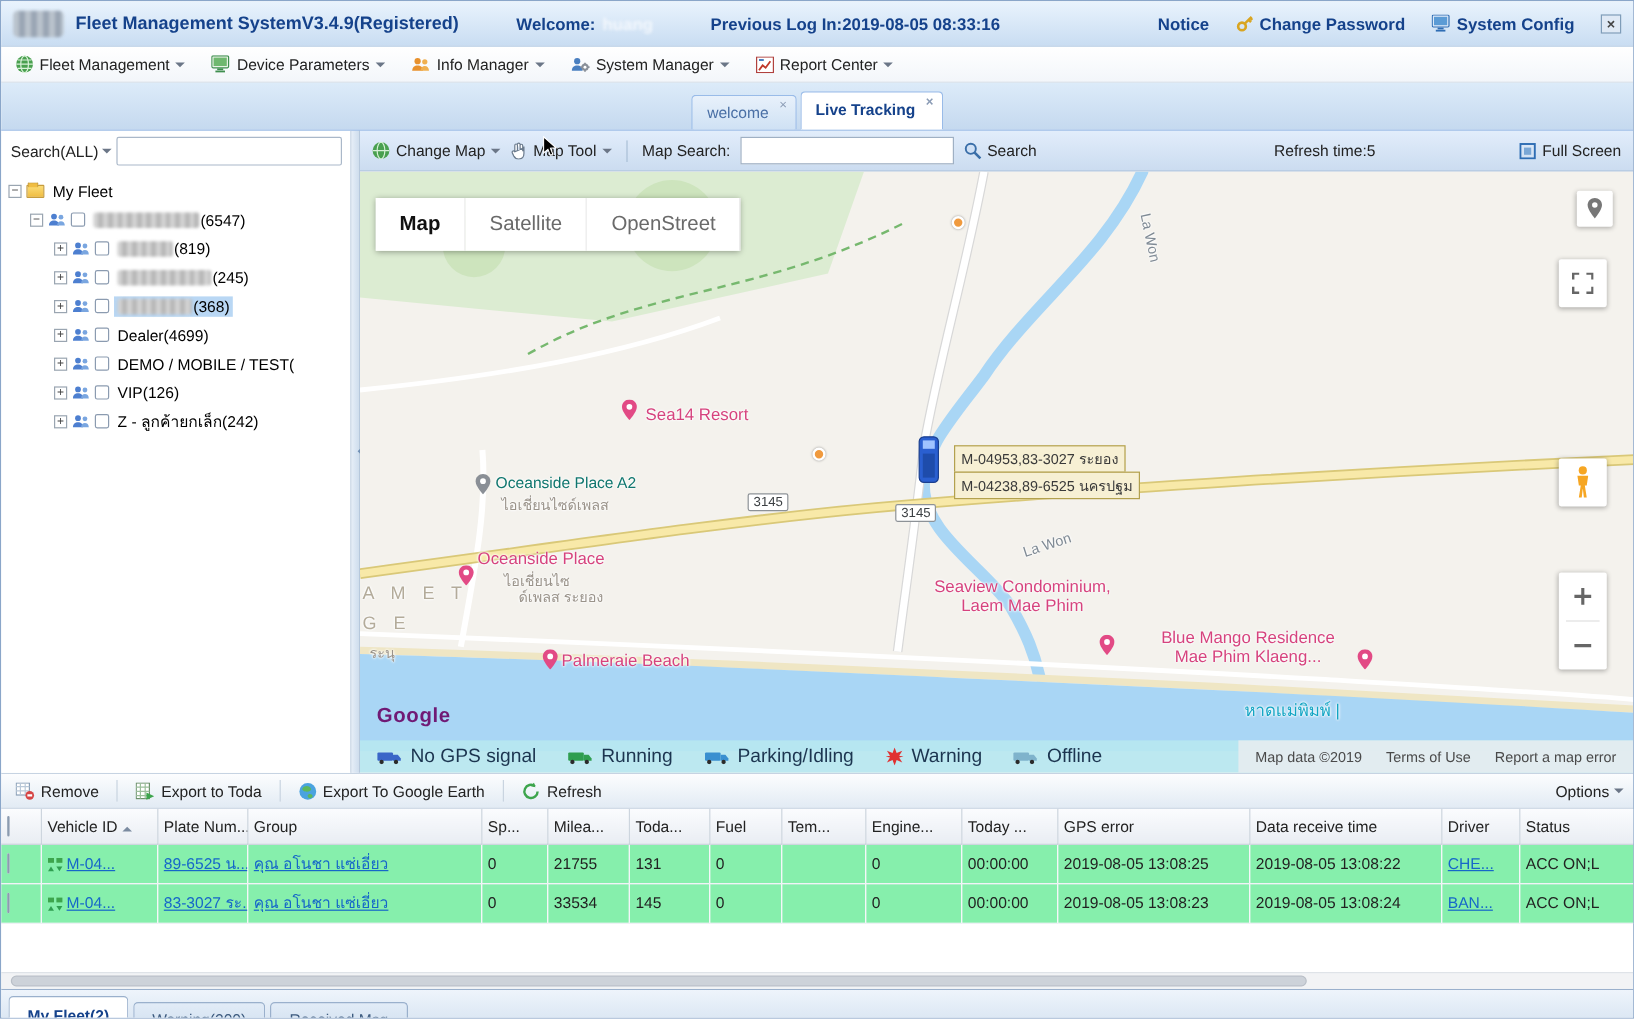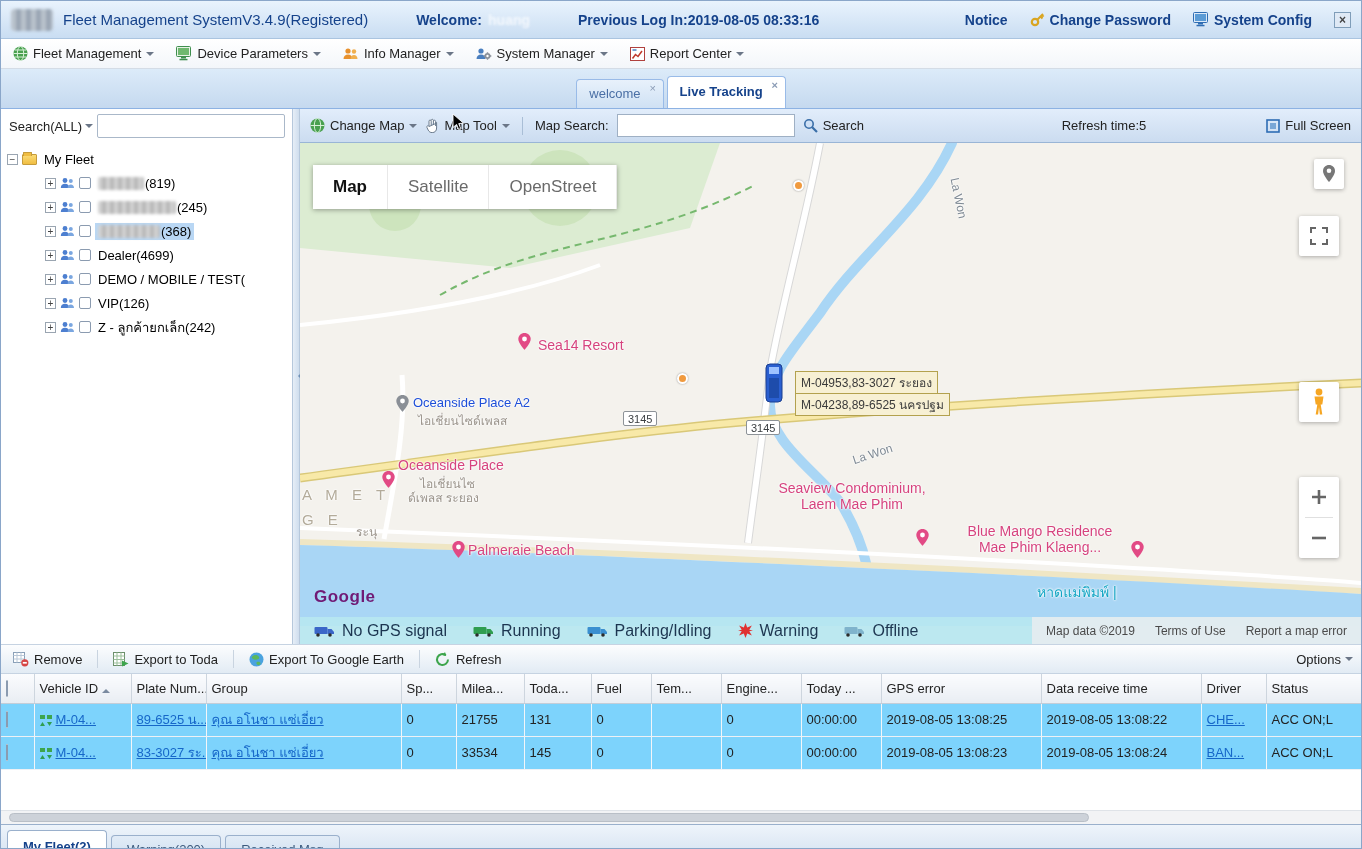--- a/index.html
+++ b/index.html
@@ -2,21 +2,21 @@
 <html><head>
 <meta charset="utf-8">
 <style>
 * { margin:0; padding:0; box-sizing:border-box; }
 body { font-family:"Liberation Sans", sans-serif; font-size:13px; background:#fff; }
 .app { position:relative; width:1362px; height:849px; overflow:hidden; border:1px solid #8aa6c9; background:#fff; }
 
 
 .titlebar { height:38px; background:linear-gradient(#e9f3fd,#c9ddf2); display:flex; align-items:center; padding:0 10px; border-bottom:1px solid #aac4e0; }
 .logo-blur { width:42px; height:22px; border-radius:4px; background:repeating-linear-gradient(90deg,#b9c2cc 0 5px,#9aa6b4 5px 10px); filter:blur(1.5px); margin-right:10px; }
-.app-title { font-size:15px; font-weight:normal; color:#15428b; }
+.app-title { font-size:15px; font-weight:bold; color:#15428b; }
 .tb-group { display:flex; align-items:center; gap:6px; margin-left:48px; font-weight:bold; color:#15428b; font-size:14px; }
 .user-blur { color:#f4f8fd; filter:blur(1.3px); font-weight:bold; font-size:14px; }
 .tb-right { margin-left:auto; display:flex; align-items:center; gap:22px; font-weight:bold; color:#15428b; font-size:14px; }
 .tb-link { display:flex; align-items:center; gap:5px; cursor:pointer; }
 .win-close { width:17px; height:16px; border:1px solid #7f9db9; background:#dfe9f5; color:#444; font-size:12px; line-height:14px; text-align:center; cursor:pointer; }
 .win-close::before { content:"×"; }
 
 
 .menubar { height:30px; background:linear-gradient(#ffffff,#f3f6fa); border-bottom:1px solid #d4dce6; display:flex; align-items:center; padding:0 6px; gap:6px; }
 .menu-item { display:flex; align-items:center; gap:5px; padding:4px 10px 4px 6px; color:#222; cursor:pointer; }
@@ -54,21 +54,21 @@
 .map-toolbar { height:34px; background:linear-gradient(#e2edfb,#cbdcf0); border-bottom:1px solid #99b5d6; display:flex; align-items:center; padding:0 10px; gap:8px; color:#222; position:relative; }
 .mt-item { display:flex; align-items:center; gap:5px; cursor:pointer; white-space:nowrap; }
 .vsep { width:1px; height:18px; background:#a9bed6; margin:0 4px; }
 .map-search-input { width:178px; height:23px; border:1px solid #9fb0c4; padding:0 5px; font-size:13px; }
 .mt-right { margin-left:auto; display:flex; align-items:center; gap:10px; }
 .cursor-icon { position:absolute; left:152px; top:4px; z-index:5; }
 
 .map-canvas { position:relative; flex:1; background:#f4f2ed; overflow:hidden; }
 .map-art { position:absolute; inset:0; z-index:1; }
 .maplbl { position:absolute; z-index:3; font-size:13px; white-space:nowrap; text-shadow:0 0 2px #fff,0 0 2px #fff,0 0 3px #fff; }
-.lbl-pink { color:#d6437e; } .lbl-gray { color:#1d4ed8; } .lbl-sub { font-size:12px; color:#9a938a; }
+.lbl-pink { color:#d6437e; } .lbl-gray { color:#0f766e; } .lbl-sub { font-size:12px; color:#9a938a; }
 .lbl-cyan { color:#12a5c4; } .lbl-frag { color:#b3ab9a; font-size:15px; letter-spacing:5px; }
 .lbl-center { text-align:center; transform:translateX(-50%); }
 .lbl-road { color:#7f8a94; font-size:12px; }
 .pin { position:absolute; z-index:3; }
 .poi-dot { position:absolute; z-index:3; width:11px; height:11px; border-radius:50%; background:#f09a3e; border:2px solid #fff; box-shadow:0 0 2px rgba(0,0,0,.4); }
 .shield { position:absolute; z-index:3; background:#fff; border:1px solid #8d9297; border-radius:2px; font-size:11px; color:#3c4043; padding:0 4px; height:15px; line-height:14px; }
 .veh-marker { position:absolute; z-index:4; }
 .veh-lbl { position:absolute; z-index:4; background:#f7f0d4; border:1px solid #b3a14e; color:#3a3a3a; font-size:12px; padding:1px 5px; white-space:nowrap; }
 .gm-btns { position:absolute; left:13px; top:22px; z-index:6; display:flex; box-shadow:0 1px 5px rgba(0,0,0,.35); }
 .gm-btn { background:#fff; height:44px; line-height:44px; padding:0 20px; font-size:17px; color:#6a6a6a; border-right:1px solid #e8e8e8; cursor:pointer; }
@@ -82,21 +82,21 @@
 .legend-item { display:flex; align-items:center; gap:7px; }
 .attrib { margin-left:auto; height:100%; background:rgba(228,236,239,.95); display:flex; align-items:center; gap:20px; padding:0 14px; font-size:12px; color:#4a4a4a; }
 
 
 .btoolbar { height:30px; background:linear-gradient(#fcfdfe,#e2ebf4); border-top:1px solid #c6d3e2; border-bottom:1px solid #c6d3e2; display:flex; align-items:center; gap:7px; padding:0 8px; color:#222; }
 .tool-btn { display:flex; align-items:flex-start; gap:5px; cursor:pointer; padding:2px 4px; }
 .tsep { width:1px; height:18px; background:#c9d4e0; margin:0 4px; }
 .opt-right { margin-left:auto; display:flex; align-items:center; gap:4px; cursor:pointer; }
 table.grid { border-collapse:collapse; table-layout:fixed; width:1362px; }
 .grid th { background:linear-gradient(#fbfcfe,#e9edf3); border-right:1px solid #cdd5de; border-bottom:1px solid #c3cdd8; height:29px; font-weight:normal; text-align:left; padding:0 5px; color:#222; font-size:13px; overflow:hidden; white-space:nowrap; }
-.grid td { height:33px; padding:0 5px; border-bottom:1px solid #eef1f5; border-right:1px solid #f3f5f8; font-size:13px; color:#222; overflow:hidden; white-space:nowrap; background:#7dd3fc; }
+.grid td { height:33px; padding:0 5px; border-bottom:1px solid #eef1f5; border-right:1px solid #f3f5f8; font-size:13px; color:#222; overflow:hidden; white-space:nowrap; background:#86efac; }
 .lnk { color:#1667c9; text-decoration:underline; cursor:pointer; }
 .sort-asc { display:inline-block; width:0; height:0; border:4px solid transparent; border-bottom-color:#7a8aa0; margin-left:4px; vertical-align:middle; }
 .veh-icons { display:inline-flex; flex-direction:column; gap:1px; margin-right:3px; vertical-align:middle; }
 .grid-filler { height:40px; background:#fff; }
 .hscroll { height:14px; background:#f2f3f5; border-top:1px solid #dfe3e8; position:relative; }
 .hthumb { position:absolute; left:8px; top:2px; height:9px; width:1080px; background:#cdd2d9; border:1px solid #b9bfc7; border-radius:5px; cursor:pointer; }
 .btabs { height:40px; background:linear-gradient(#eef4fb,#d0dfef); border-top:1px solid #9ab0cc; display:flex; align-items:flex-end; padding-left:6px; gap:4px; }
 .btab { height:29px; line-height:27px; padding:0 15px; border:1px solid #9ab0cc; border-bottom:none; border-radius:4px 4px 0 0; background:linear-gradient(#e2ecf7,#ccdcee); color:#3c5a7e; cursor:pointer; }
 .btab.active { background:#fff; color:#15428b; font-weight:bold; height:34px; line-height:32px; }
 </style>
@@ -209,20 +209,34 @@
           <span class="caret"></span>
         </span>
         <input class="search-input" value="" style="">
       </div>
       <div class="tree">
         <div class="tree-row lvl0">
           <span class="expander minus"></span>
           <span class="folder"></span>
           <span class="node-label">
               <span>My Fleet</span>
+            </span>
+        </div>
+        <div class="tree-row lvl1">
+          <span class="expander minus"></span>
+          <svg width="15" height="13">
+              <circle cx="5" cy="3.5" r="2.4" fill="#4d7fd0"></circle>
+              <path d="M0.8 11c0-2.8 1.8-4.2 4.2-4.2s4.2 1.4 4.2 4.2z" fill="#4d7fd0"></path>
+              <circle cx="10.8" cy="4" r="2" fill="#7aa6e0"></circle>
+              <path d="M7.6 11c0-2.4 1.4-3.6 3.2-3.6s3.2 1.2 3.2 3.6z" fill="#7aa6e0"></path>
+            </svg>
+          <span class="cbx"></span>
+          <span class="node-label">
+              <span class="blur-box" style="width:88px"></span>
+              <span>(6547)</span>
             </span>
         </div>
         <div class="tree-row lvl2">
           <span class="expander plus"></span>
           <svg width="15" height="13">
               <circle cx="5" cy="3.5" r="2.4" fill="#4d7fd0"></circle>
               <path d="M0.8 11c0-2.8 1.8-4.2 4.2-4.2s4.2 1.4 4.2 4.2z" fill="#4d7fd0"></path>
               <circle cx="10.8" cy="4" r="2" fill="#7aa6e0"></circle>
               <path d="M7.6 11c0-2.4 1.4-3.6 3.2-3.6s3.2 1.2 3.2 3.6z" fill="#7aa6e0"></path>
             </svg>
@@ -443,28 +457,28 @@
             <circle cx="6.5" cy="6" r="2.4" fill="#fff"></circle>
           </svg>
         <span class="poi-dot" style="left:493px; top:37px;"></span>
         <span class="poi-dot" style="left:377px; top:230px;"></span>
 
         <span class="maplbl lbl-pink" style="left:238px; top:194px; font-size:14px;">Sea14 Resort</span>
         <span class="maplbl lbl-gray" style="left:113px; top:252px;">Oceanside Place A2</span>
         <span class="maplbl lbl-sub" style="left:118px; top:268px;">ไอเชี่ยนไซด์เพลส</span>
         <span class="maplbl lbl-pink" style="left:98px; top:314px; font-size:14px;">Oceanside Place</span>
         <span class="maplbl lbl-sub" style="left:120px; top:331px;">ไอเชี่ยนไซ</span>
-        <span class="maplbl lbl-sub" style="left:108px; top:345px;">ด์เพลส ระยอง</span>
+        <span class="maplbl lbl-sub" style="left:132px; top:345px;">ด์เพลส ระยอง</span>
         <span class="maplbl lbl-pink" style="left:168px; top:399px; font-size:14px;">Palmeraie Beach</span>
         <span class="maplbl lbl-pink lbl-center" style="left:552px; top:337px; font-size:14px;"><span>Seaview Condominium,</span><br><span>Laem Mae Phim</span></span>
         <span class="maplbl lbl-pink lbl-center" style="left:740px; top:380px; font-size:14px;"><span>Blue Mango Residence</span><br><span>Mae Phim Klaeng...</span></span>
         <span class="maplbl lbl-cyan" style="left:737px; top:438px; font-size:14px;">หาดแม่พิมพ์ |</span>
         <span class="maplbl lbl-frag" style="left:2px; top:343px;">A M E T</span>
         <span class="maplbl lbl-frag" style="left:2px; top:368px;">G E</span>
-        <span class="maplbl lbl-sub" style="left:8px; top:379px;margin-left:48px;">ระนุ</span>
+        <span class="maplbl lbl-sub" style="left:8px; top:391px;">ระนุ</span>
         <span class="maplbl lbl-road" style="left:638px; top:48px; transform:rotate(78deg);">La Won</span>
         <span class="maplbl lbl-road" style="left:552px; top:304px; transform:rotate(-18deg);">La Won</span>
         <span class="shield" style="left:323px; top:268px;">3145</span>
         <span class="shield" style="left:446px; top:277px;">3145</span>
 
         <svg class="veh-marker" style="left:463px; top:220px;" width="22" height="40">
             <rect x="3" y="1" width="16" height="38" rx="4" fill="#2a5fd0" stroke="#1b3f8f"></rect>
             <rect x="6" y="4" width="10" height="7" fill="#9fc3ff"></rect>
             <rect x="6" y="15" width="10" height="20" fill="#1e4cab"></rect>
           </svg>

